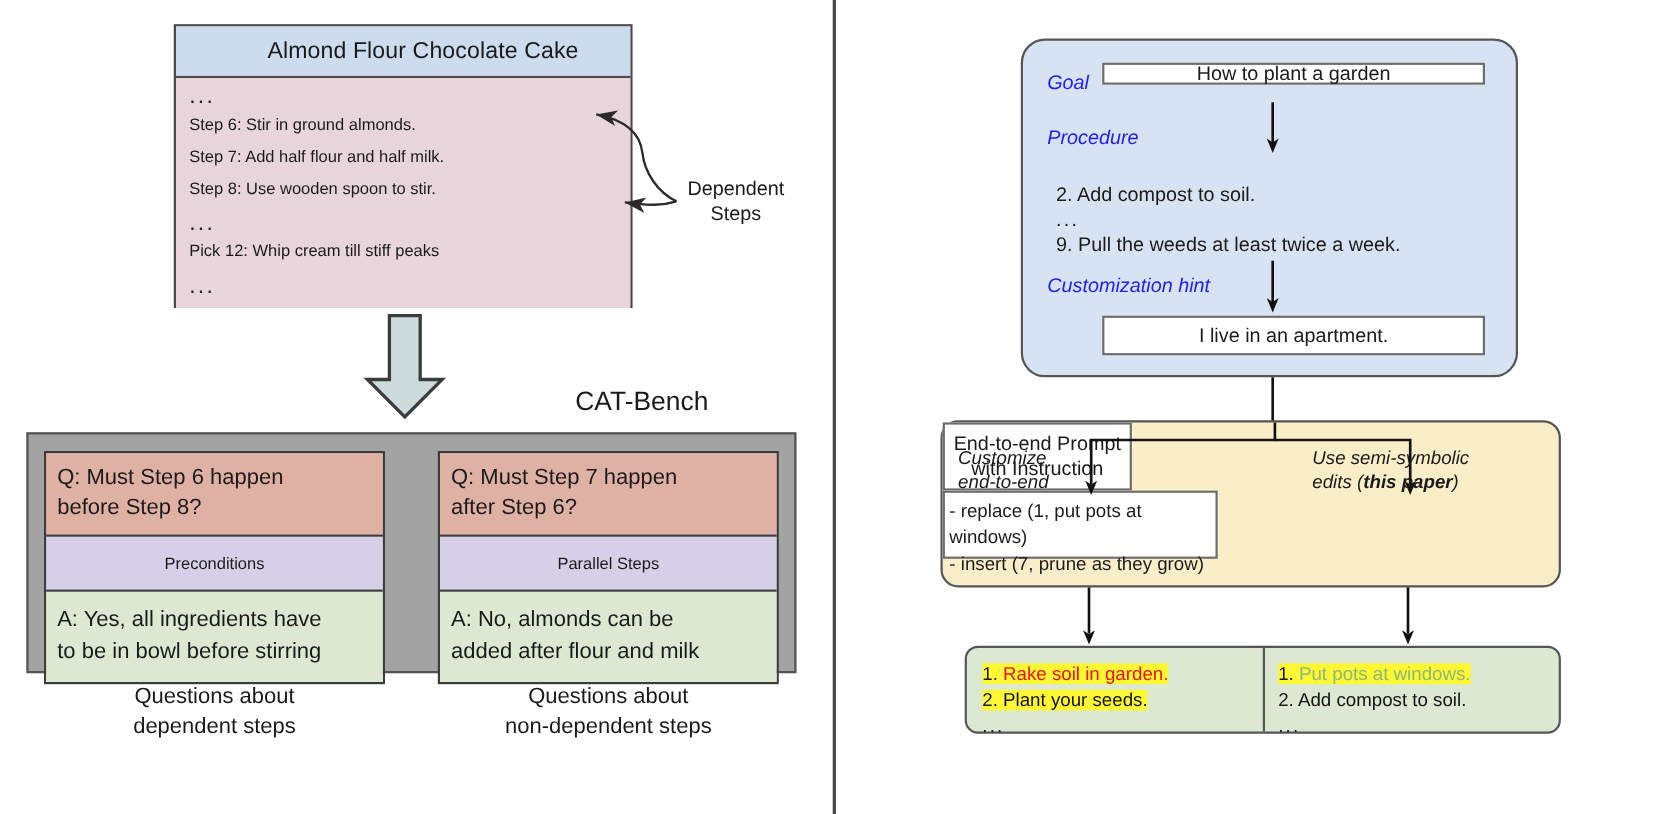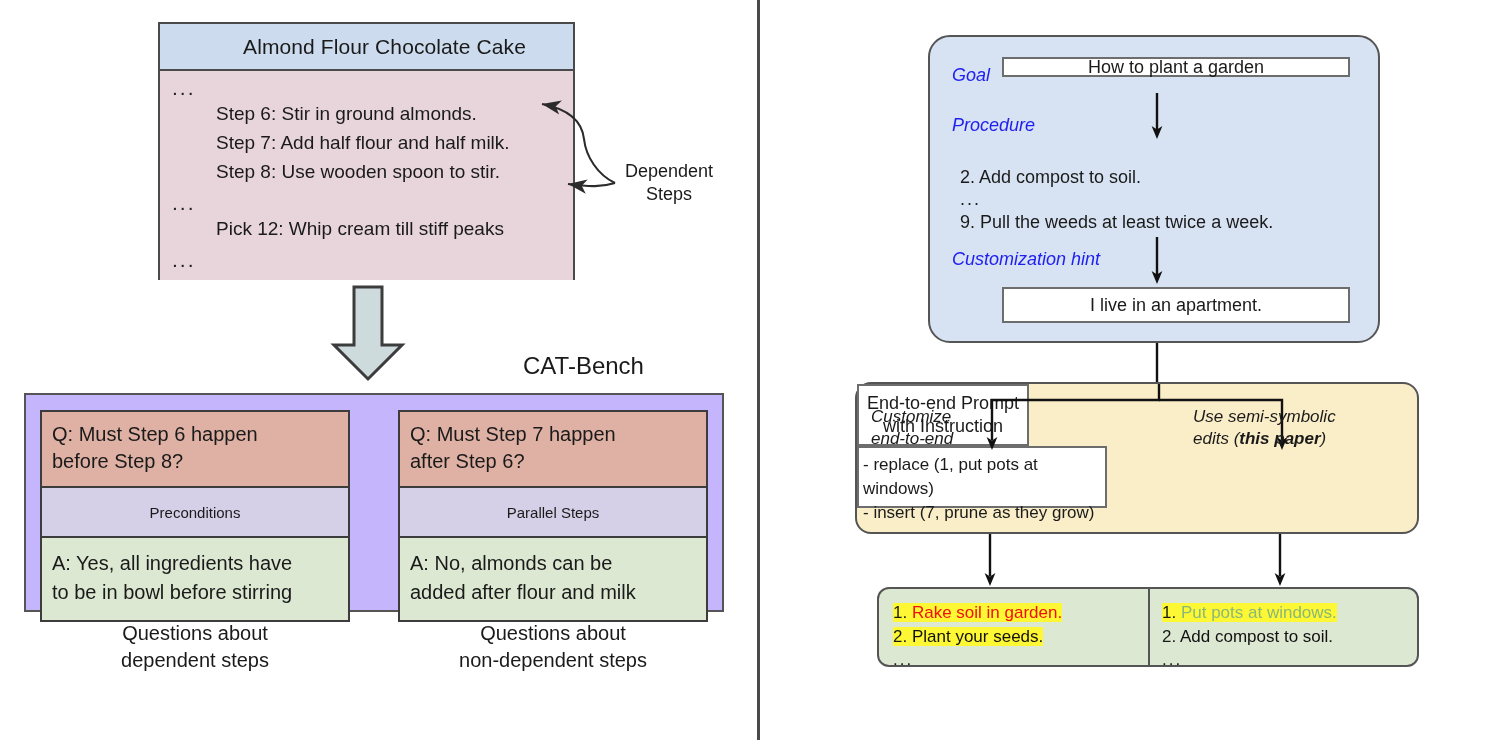--- a/index.html
+++ b/index.html
@@ -10,35 +10,35 @@
   
   #panel-divider{left:757px;top:0;width:3px;height:740px;background:#4a4a4a;}
 
   
   #recipe-card{left:158px;top:22px;width:417px;height:258px;
       border:2px solid #4a4a4a;box-sizing:border-box;background:#e5d3da;}
   #recipe-title{height:45px;background:#ccdcee;border-bottom:2px solid #4a4a4a;
       display:flex;align-items:center;justify-content:center;
       font-size:21px;letter-spacing:.1px;padding-left:36px;}
   #recipe-body{background:#e8d5db;padding:6px 12px 0 12px;height:209px;box-sizing:border-box;}
-  .rline{font-size:19px;line-height:29px;white-space:nowrap;margin-left:44px;}
+  .rline{font-size:15px;line-height:29px;white-space:nowrap;}
   .rdots{font-size:21px;line-height:22px;letter-spacing:2px;color:#222;}
 
   
   #dep-arrows{left:520px;top:95px;}
   #dep-label{left:614px;top:160px;width:110px;text-align:center;
       font-size:18px;line-height:23px;}
 
   
   #block-arrow{left:318px;top:283px;}
 
   
   #catbench-title{left:523px;top:352px;font-size:24px;}
   #catbench-box{left:24px;top:393px;width:700px;height:219px;
-      border:2px solid #555;box-sizing:border-box;background:#c4b5fd;}
+      border:2px solid #555;box-sizing:border-box;background:#a3a3a3;}
   .qa-card{position:absolute;top:15px;width:310px;border:2px solid #3c3c3c;box-sizing:border-box;}
   #qa-left{left:14px;} #qa-right{left:372px;}
   .qa-q{background:#dfb1a4;padding:9px 10px 11px 10px;border-bottom:2px solid #3c3c3c;}
   .qa-q .t{font-size:20px;line-height:27px;}
   .qa-type{background:#d6cfe8;border-bottom:2px solid #3c3c3c;height:48px;
       display:flex;align-items:center;justify-content:center;font-size:15px;}
   .qa-a{background:#dce8d2;padding:11px 10px 13px 10px;}
   .qa-a .t{font-size:20px;line-height:29px;}
   .qa-caption{position:absolute;top:225px;width:310px;text-align:center;
       font-size:20px;line-height:27px;}

